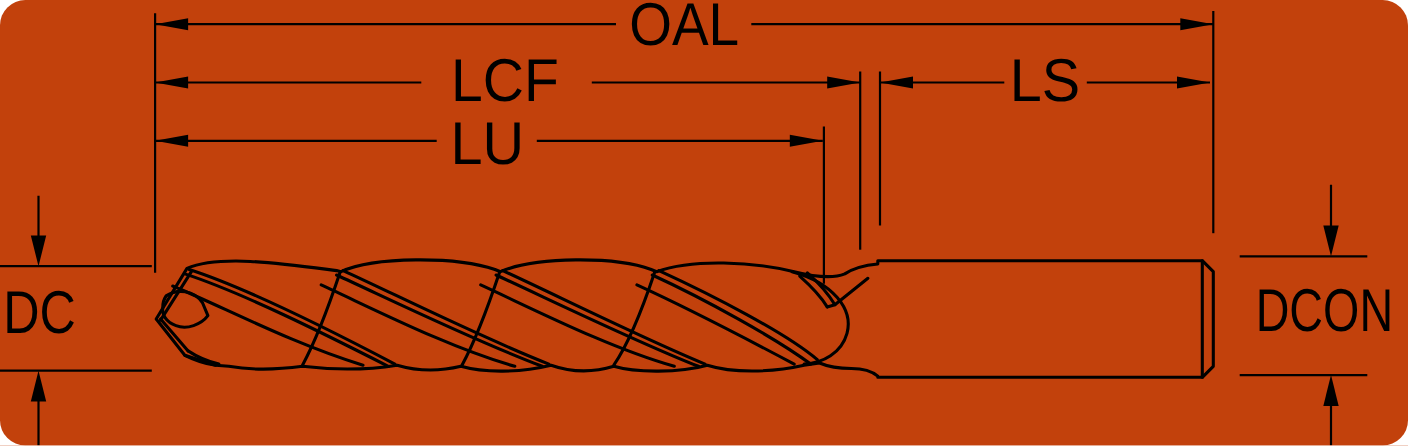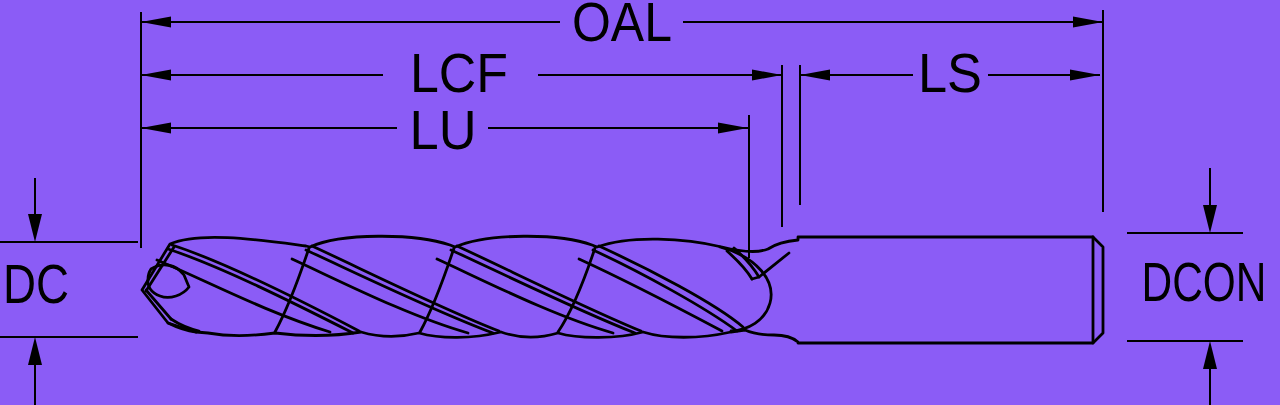--- a/index.html
+++ b/index.html
@@ -4,23 +4,24 @@
 <style>
   html, body {
     margin: 0;
     padding: 0;
     background: #ffffff;
   }
   #stage {
     position: relative;
     width: 1280px;
     height: 405px;
-    background: #8b5cf6;
+    background: #c2410c;
     overflow: hidden;
     font-family: "Liberation Sans", sans-serif;
+    border-radius: 23px;
   }
   #stage svg {
     position: absolute;
     left: 0;
     top: 0;
     display: block;
   }
   .dim-label {
     font-family: "Liberation Sans", sans-serif;
     font-size: 55px;

